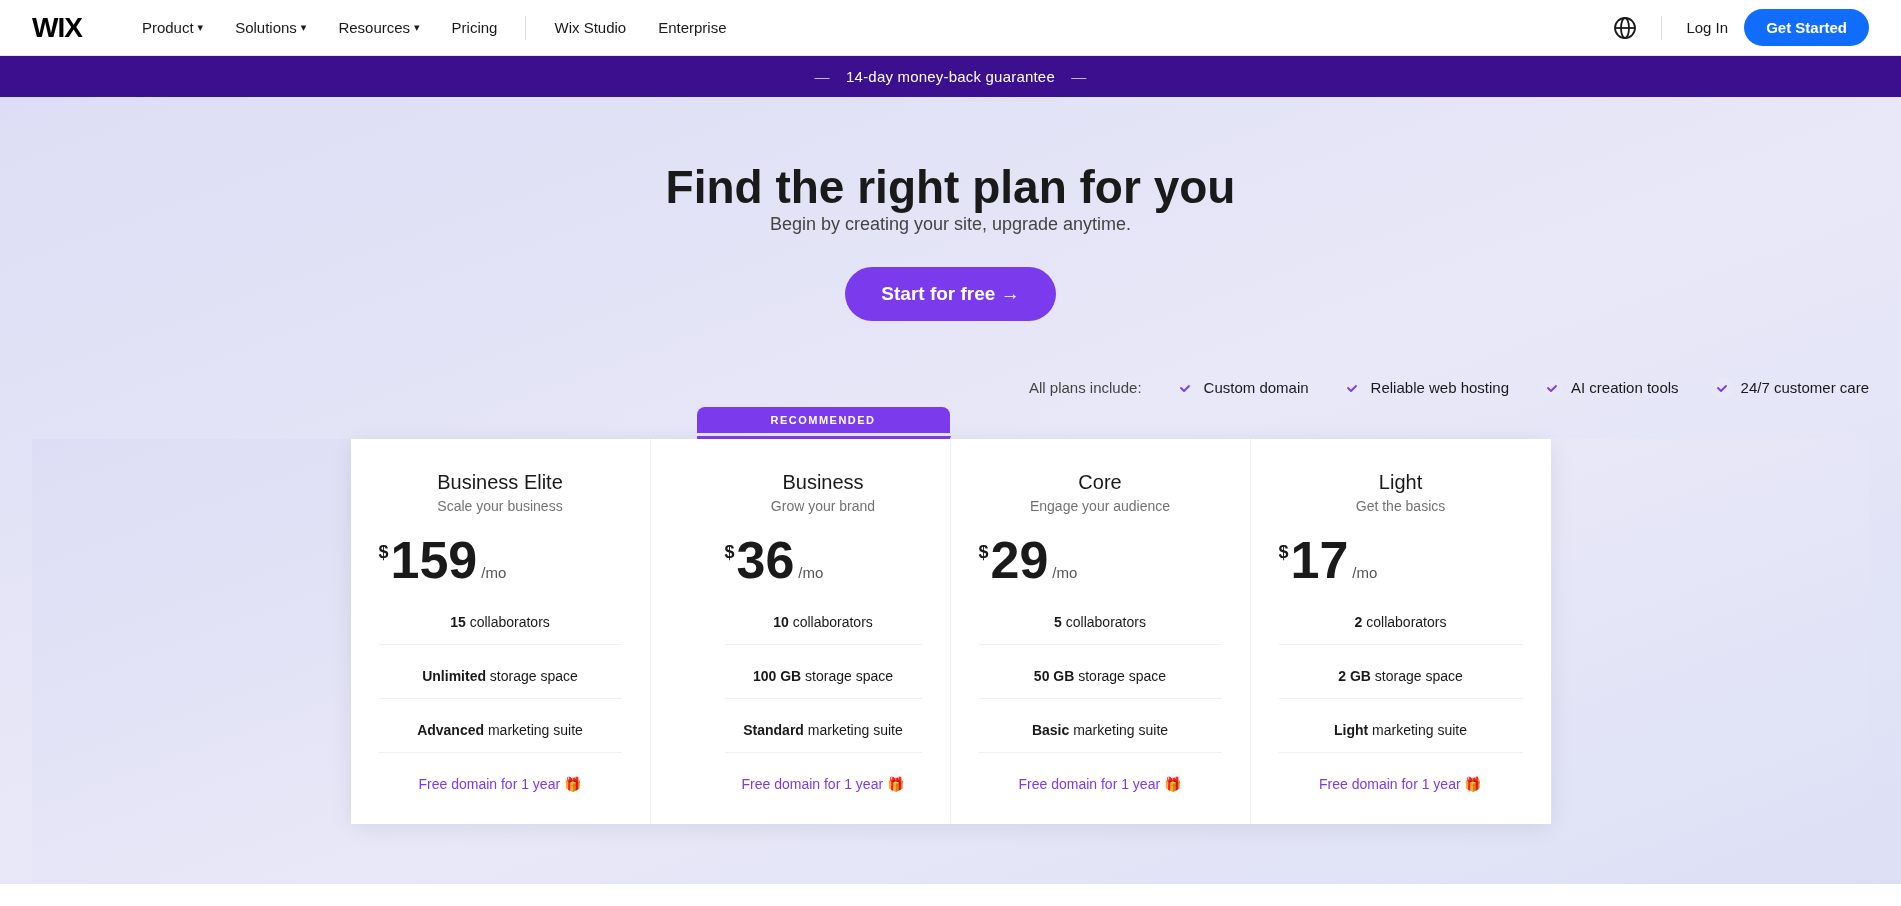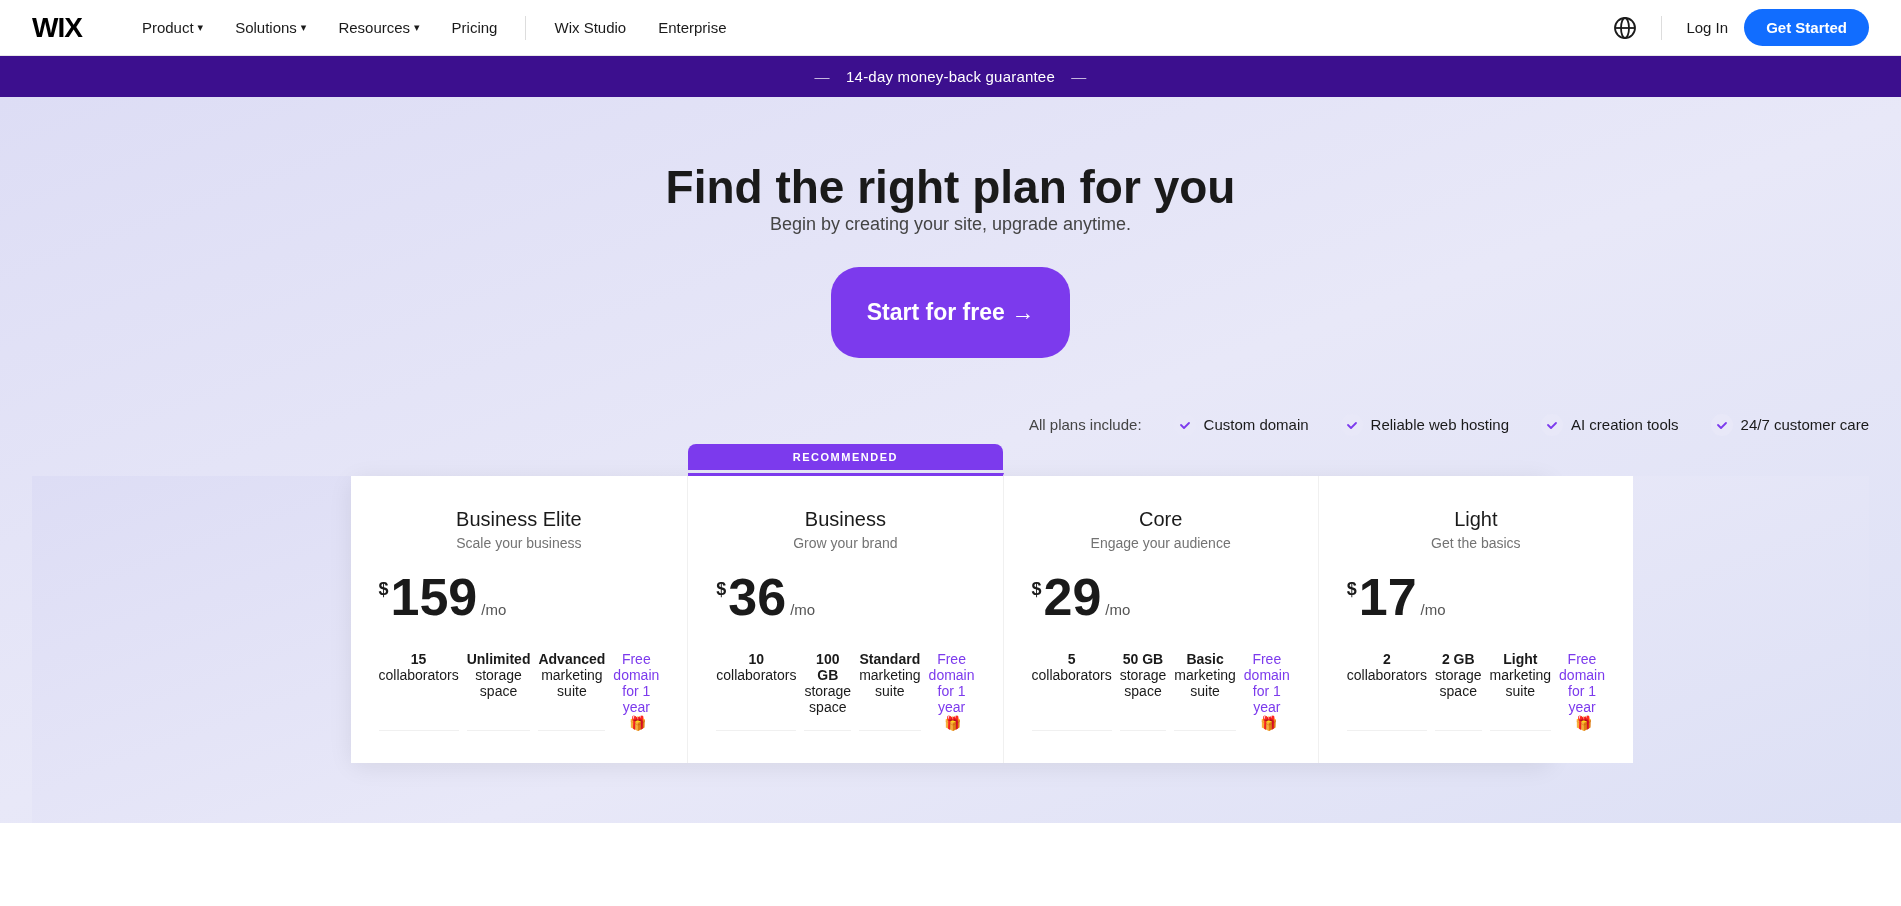--- a/index.html
+++ b/index.html
@@ -107,22 +107,22 @@
     .hero-subtitle {
       font-size: 18px;
       color: #444;
       margin-bottom: 32px;
     }
     .hero-cta {
       background: #7c3aed;
       color: #fff;
       border: none;
       border-radius: 28px;
-      padding: 32px 36px;
-      font-size: 23px;
+      padding: 16px 36px;
+      font-size: 19px;
       font-weight: 600;
       cursor: pointer;
       display: inline-flex;
       align-items: center;
       gap: 10px;
       margin-bottom: 40px;
     }
 
     
     .plans-include {
@@ -177,20 +177,21 @@
     .plan-card {
       background: #fff;
       padding: 32px 28px;
       border-right: 1px solid #f0f0f0;
       position: relative;
     }
     .plan-card:last-child { border-right: none; }
     .plan-card.recommended {
       border-top: 3px solid #7c3aed;
       margin-top: -3px;
+      margin-left: 46px;
     }
 
     .recommended-badge {
       background: #7c3aed;
       color: #fff;
       text-align: center;
       font-size: 11px;
       font-weight: 700;
       letter-spacing: 1.5px;
       text-transform: uppercase;
@@ -234,22 +235,22 @@
     }
     .price-period {
       font-size: 15px;
       color: #555;
       margin-left: 2px;
     }
 
     .plan-features {
       list-style: none;
       display: flex;
-      flex-direction: row;
-      gap: 8px;
+      flex-direction: column;
+      gap: 23px;
     }
     .plan-feature {
       font-size: 14px;
       color: #1a1a1a;
       padding-bottom: 14px;
       border-bottom: 1px solid #f0f0f0;
     }
     .plan-feature:last-child { border-bottom: none; padding-bottom: 0; }
     .feature-bold { font-weight: 700; }
     .feature-gift { margin-left: 4px; }

